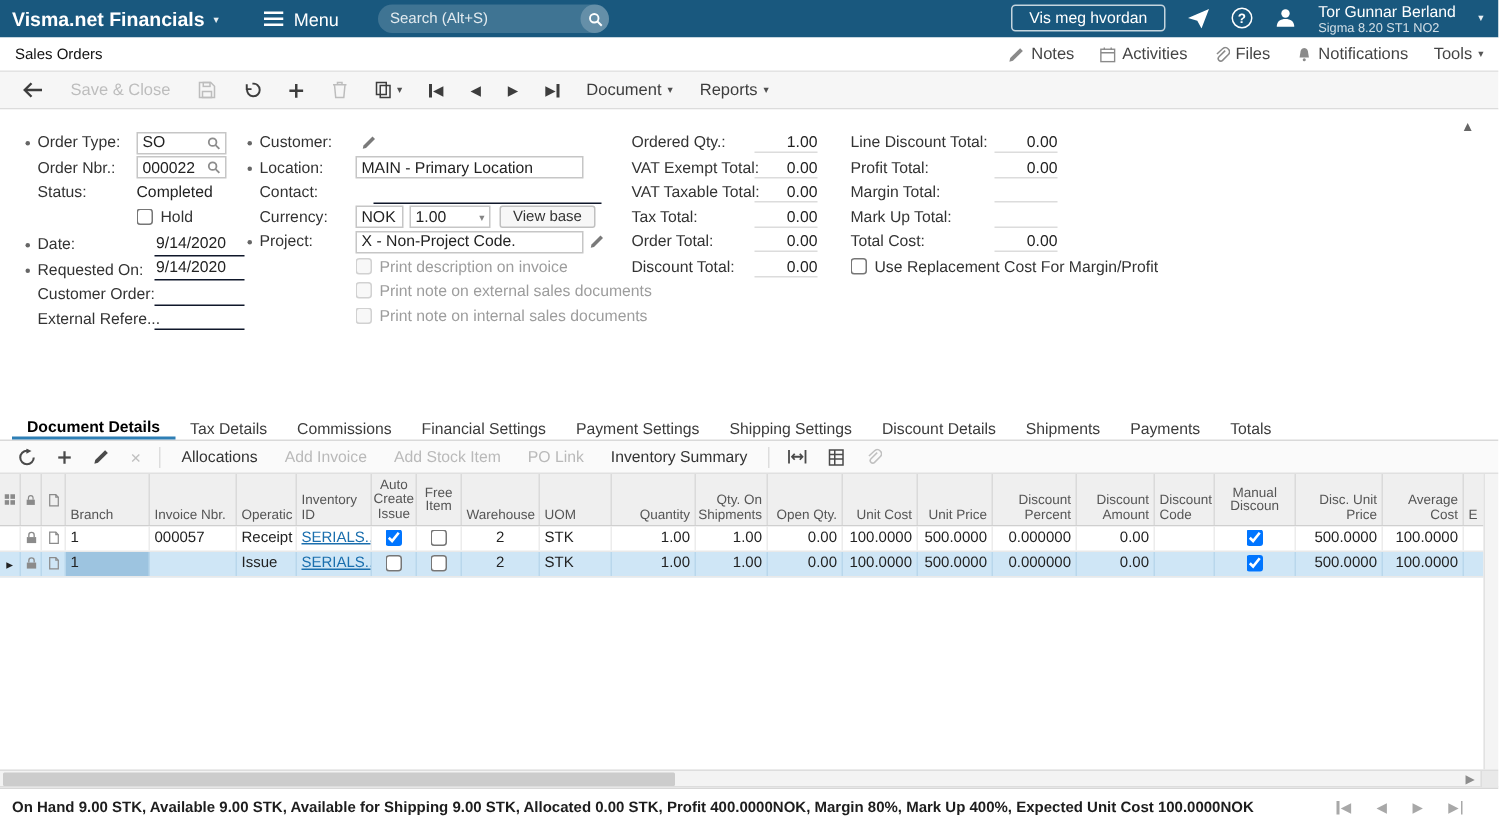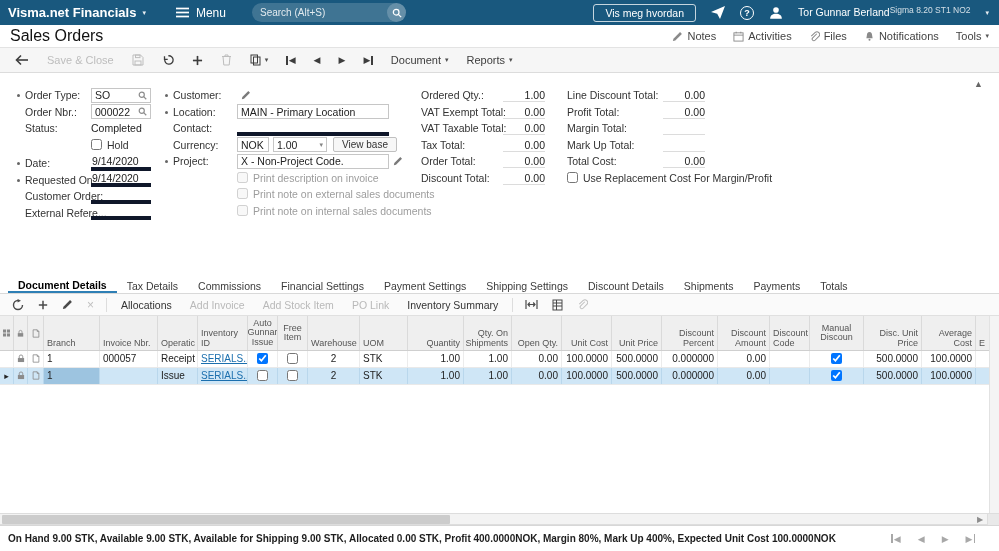--- a/index.html
+++ b/index.html
@@ -12,27 +12,27 @@
   .brand{margin-left:8px;font-size:13px;font-weight:bold;display:flex;align-items:center;gap:6px;white-space:nowrap;}
   .chev{font-size:7px;opacity:.9;}
   .menu-btn{margin-left:30px;display:flex;align-items:center;gap:7px;font-size:12px;}
   .searchbox{position:absolute;left:252px;top:3px;width:154px;height:19px;background:rgba(255,255,255,.17);border-radius:10px;display:flex;align-items:center;}
   .searchbox input{flex:1;min-width:0;background:transparent;border:none;outline:none;color:#fff;font-size:10px;padding:0 8px;font-family:inherit;}
   .searchbox input::placeholder{color:rgba(255,255,255,.85);}
   .search-btn{width:19px;height:19px;border-radius:50%;background:rgba(255,255,255,.20);display:flex;align-items:center;justify-content:center;color:#fff;flex:0 0 auto;}
   .topbar-right{margin-left:auto;display:flex;align-items:center;gap:15px;margin-right:10px;}
   .howto-btn{border:1px solid rgba(255,255,255,.75);border-radius:3px;background:transparent;color:#fff;font-size:10.5px;padding:2px 11px;font-family:inherit;white-space:nowrap;}
   .help-ic{width:14px;height:14px;border:1.3px solid #fff;border-radius:50%;font-size:9px;font-weight:bold;display:flex;align-items:center;justify-content:center;}
-  .user{display:flex;flex-direction:row;line-height:1.15;white-space:nowrap;}
+  .user{display:flex;flex-direction:column;line-height:1.15;white-space:nowrap;}
   .user .name{font-size:10.5px;}
   .user .org{font-size:8.5px;opacity:.8;}
 
   
   .titlebar{position:absolute;top:25px;left:0;width:999px;height:22px;background:#fff;display:flex;align-items:center;padding:0 10px;}
-  .page-title{font-size:16px;color:#111;}
+  .page-title{font-size:10px;color:#111;}
   .title-actions{margin-left:auto;display:flex;gap:17px;align-items:center;font-size:11px;color:#444;}
   .taction{display:flex;align-items:center;gap:4px;white-space:nowrap;}
   .taction .ic{color:#8a8a8a;}
 
   
   .toolbar{position:absolute;top:47px;left:0;width:999px;height:26px;background:#f6f6f6;border-top:1px solid #e3e3e3;border-bottom:1px solid #dcdcdc;display:flex;align-items:center;padding:0 6px;font-size:11px;color:#3d3d3d;}
   .tbtn{display:flex;align-items:center;gap:4px;padding:3px 9px;white-space:nowrap;color:#3d3d3d;}
   .tbtn.disabled{color:#bdbdbd;}
   .navg{display:flex;align-items:center;gap:1px;}
   .nbar{width:1.5px;height:9px;background:currentColor;display:inline-block;}
@@ -46,21 +46,21 @@
   .frow.mt2{margin-top:2px;}
   .frow.mt8{margin-top:9px;}
   .dot{position:absolute;left:1px;top:7px;width:3px;height:3px;border-radius:50%;background:#666;}
   .flabel{color:#333;flex:0 0 auto;}
   .lw1{width:66px;}
   .lw2{width:64px;}
   .lwA{width:82px;}
   .lwB{width:96px;}
   .fbox{height:15px;border:1px solid #c6c6c6;background:#fff;display:flex;align-items:center;padding:0 3px;gap:2px;}
   .fbox .fv{flex:1;overflow:hidden;}
-  .funder{height:15px;border-bottom:4px solid #0f172a;display:flex;align-items:center;padding:0 1px;}
+  .funder{height:15px;border-bottom:1px solid #0f172a;display:flex;padding:0 1px;margin-left:12px;}
   .fnum{width:42px;height:14px;line-height:14px;text-align:right;border-bottom:1px solid #dcdcdc;}
   .mag{color:#8d8d8d;flex:0 0 auto;}
   .pencil-btn{color:#7a7a7a;margin-left:4px;}
   .vbase{margin-left:6px;border:1px solid #c0c0c0;background:#f7f7f7;border-radius:2px;font-size:10px;padding:1px 8px;font-family:inherit;color:#333;}
   .chk{display:flex;align-items:flex-start;gap:5px;font-size:10.5px;color:#333;}
   .chk input{width:11px;height:11px;}
   .chk.dim{color:#9d9d9d;}
   .spacer1{display:inline-block;width:66px;}
   .statusv{color:#222;}
 
@@ -570,21 +570,21 @@
     <div class="th w-note ctr">
       <svg width="8" height="9" viewBox="0 0 9 11" fill="none" stroke="#8a8a8a">
           <path d="M1 1 H6 L8 3 V10 H1 Z"></path>
           <path d="M6 1 V3 H8"></path>
         </svg>
     </div>
     <div class="th w-branch">Branch</div>
     <div class="th w-inv">Invoice Nbr.</div>
     <div class="th w-op">Operatic</div>
     <div class="th w-invid">Inventory ID</div>
-    <div class="th w-auto ctr">Auto Gunnar Issue</div>
+    <div class="th w-auto ctr">Auto Create Issue</div>
     <div class="th w-free ctr">Free Item</div>
     <div class="th w-wh">Warehouse</div>
     <div class="th w-uom">UOM</div>
     <div class="th w-qty num">Quantity</div>
     <div class="th w-qos num">Qty. On Shipments</div>
     <div class="th w-oq num">Open Qty.</div>
     <div class="th w-uc num">Unit Cost</div>
     <div class="th w-up num">Unit Price</div>
     <div class="th w-dp num">Discount Percent</div>
     <div class="th w-da num">Discount Amount</div>

